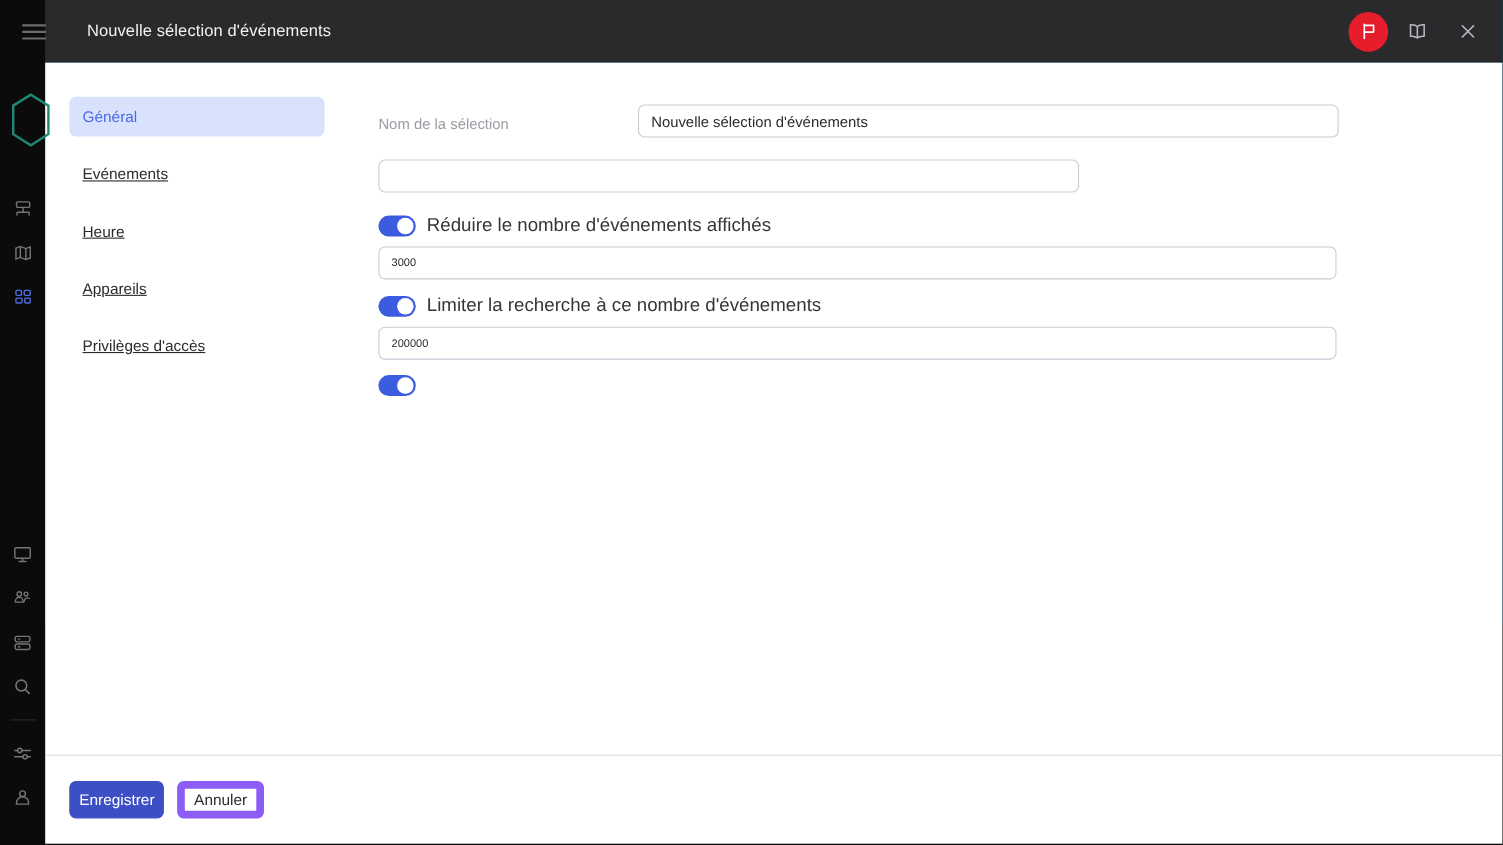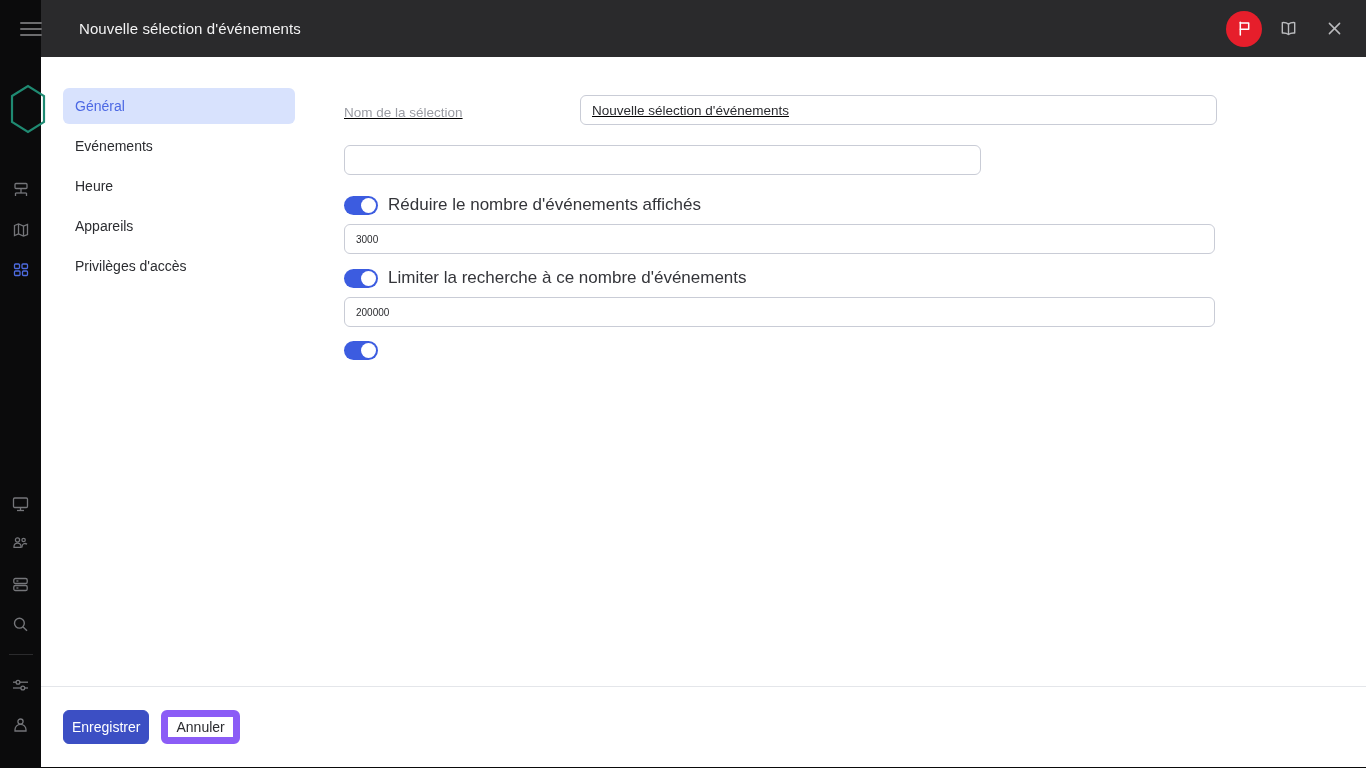--- a/index.html
+++ b/index.html
@@ -136,36 +136,35 @@
     height: 36px;
     display: flex;
     align-items: center;
     padding-left: 12px;
     border-radius: 6px;
     font-size: 14px;
     color: #2b2c30;
     cursor: pointer;
     margin-bottom: 0px;
   }
-  .navitem + .navitem { margin-top: 4px; }
+  .navitem + .navitem { margin-top: 16px; text-decoration: underline; }
   .navitem.selected {
     background: #d8e2fd;
     color: #4c68e4;
   }
 
   .form {
     position: absolute;
     left: 303px; top: 38px;
     width: 880px;
   }
   .field-row {
     display: flex;
     align-items: flex-start;
     margin-bottom: 20px;
-    text-decoration: underline;
   }
   .field-label {
     width: 236px;
     padding-top: 8px;
     font-size: 13.5px;
     line-height: 20px;
     color: #9a9ca3;
   }
   .txtinput {
     width: 637px;

